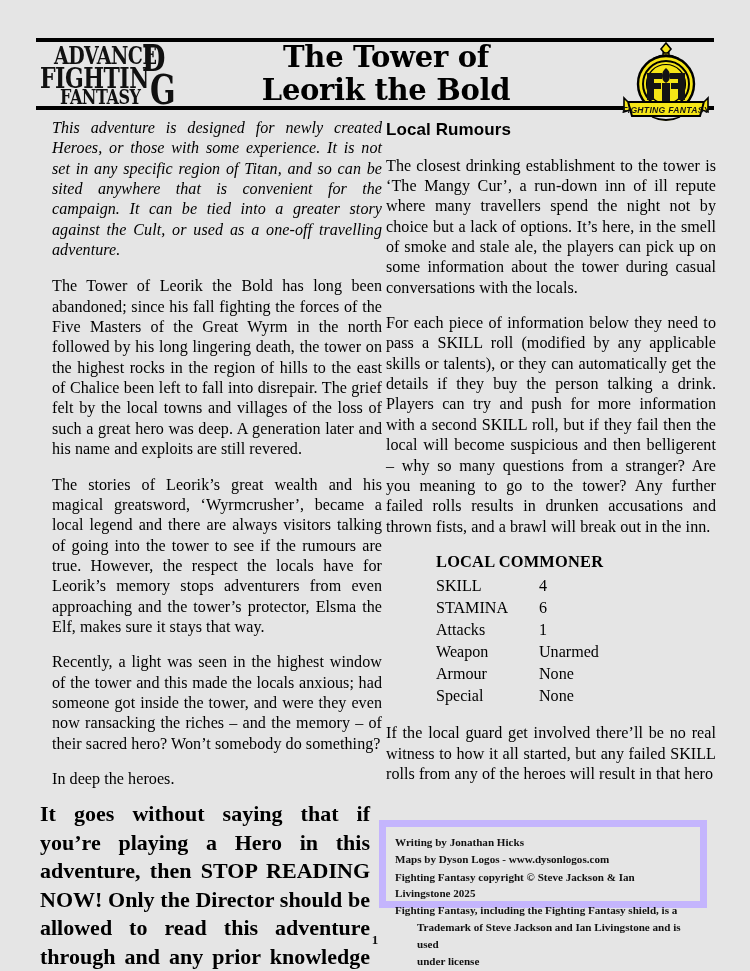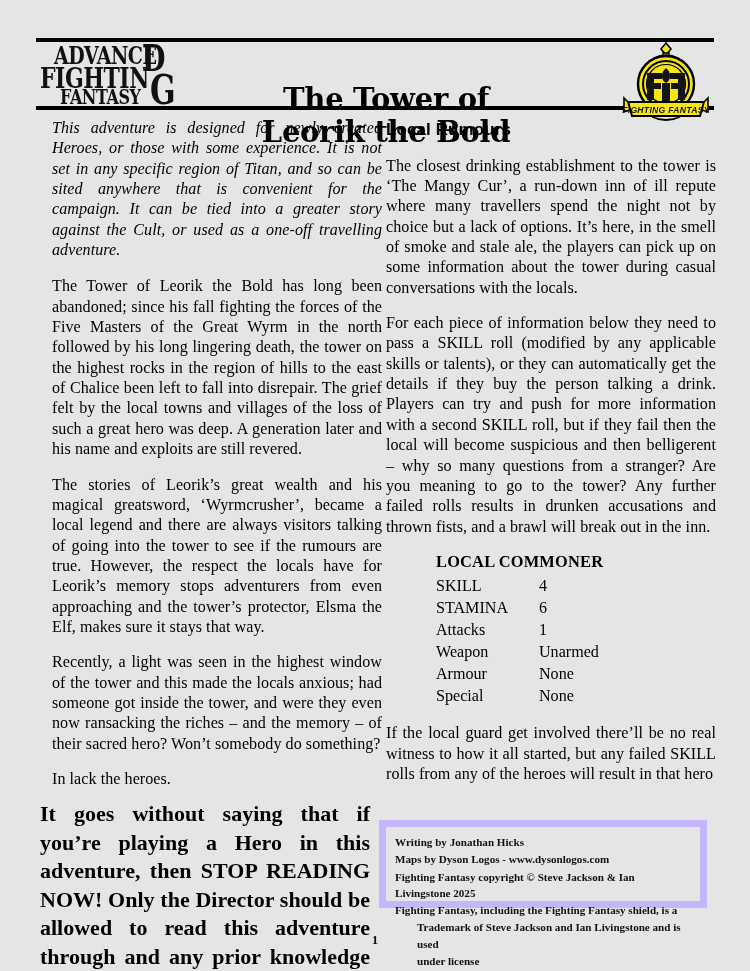--- a/index.html
+++ b/index.html
@@ -77,21 +77,20 @@
     left: 150px;
     top: 3px;
     width: 400px;
     text-align: center;
     font-family: "DejaVu Serif", serif;
     font-weight: 700;
     font-size: 29px;
     line-height: 1.13;
     letter-spacing: -0.3px;
     color: #000;
-    margin-top: 42px;
   }
 
   
   .ff-logo {
     position: absolute;
     right: -4px;
     top: 2px;
     width: 104px;
     height: 84px;
     font-style: italic;
@@ -249,21 +248,21 @@
         <path d="M38 77 q14 7 28 0 q-14 5 -28 0 z" fill="#F5E516" stroke="#000" stroke-width="1.2"></path>
       </svg>
     </div>
   </div>
 
   <div class="col col-left">
     <p class="body italic">This adventure is designed for newly created Heroes, or those with some experience.  It is not set in any specific region of Titan, and so can be sited anywhere that is convenient for the campaign.  It can be tied into a greater story against the Cult, or used as a one-off travelling adventure.</p>
     <p class="body">The Tower of Leorik the Bold has long been abandoned; since his fall fighting the forces of the Five Masters of the Great Wyrm in the north followed by his long lingering death, the tower on the highest rocks in the region of hills to the east of Chalice been left to fall into disrepair. The grief felt by the local towns and villages of the loss of such a great hero was deep. A generation later and his name and exploits are still revered.</p>
     <p class="body">The stories of Leorik’s great wealth and his magical greatsword, ‘Wyrmcrusher’, became a local legend and there are always visitors talking of going into the tower to see if the rumours are true. However, the respect the locals have for Leorik’s memory stops adventurers from even approaching and the tower’s protector, Elsma the Elf, makes sure it stays that way.</p>
     <p class="body">Recently, a light was seen in the highest window of the tower and this made the locals anxious; had someone got inside the tower, and were they even now ransacking the riches – and the memory – of their sacred hero? Won’t somebody do something?</p>
-    <p class="body last">In lack the heroes.</p>
+    <p class="body last">In deep the heroes.</p>
   </div>
 
   <div class="warning">It goes without saying that if you’re playing a Hero in this adventure, then STOP READING NOW! Only the Director should be allowed to read this adventure through and any prior knowledge of things to come will not only ruin it for the rest of the group but for you, also.</div>
 
   <div class="col col-right">
     <h2 class="col-heading">Local Rumours</h2>
     <p class="body">The closest drinking establishment to the tower  is ‘The Mangy Cur’, a run-down inn of ill repute where many travellers spend the night not by choice but a lack of options. It’s here, in the smell of smoke and stale ale, the players can pick up on some information about the tower during casual conversations with the locals.</p>
     <p class="body">For each piece of information below they need to pass a SKILL roll (modified by any applicable skills or talents), or they can automatically get the details if they buy the person talking a drink. Players can try and push for more information with a second SKILL roll, but if they fail then the local will become suspicious and then belligerent – why so many questions from a stranger? Are you meaning to go to the tower? Any further failed rolls results in drunken accusations and thrown fists, and a brawl will break out in the inn.</p>
 
     <div class="statblock">

